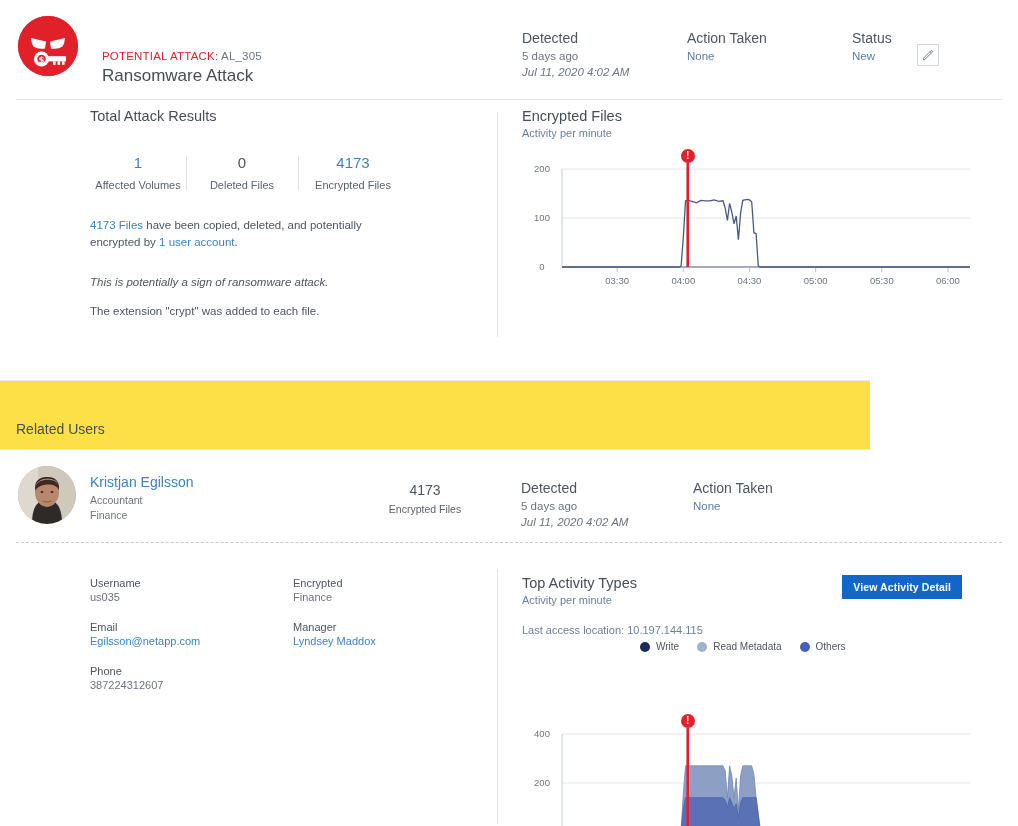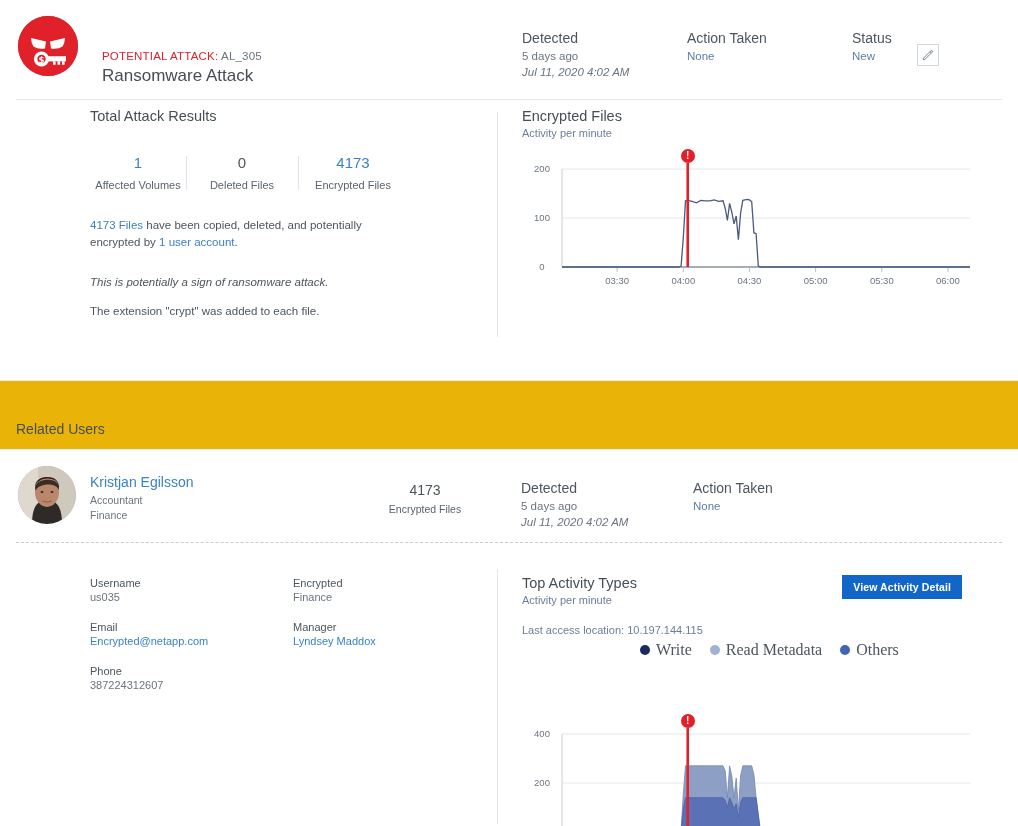--- a/index.html
+++ b/index.html
@@ -89,22 +89,22 @@
     text-align: center; width: 40px;
   }
   .alert-pin {
     position: absolute; width: 14px; height: 14px; border-radius: 50%;
     background: #e0212a; display: flex; align-items: center; justify-content: center;
     color: #fff; font-size: 10px; font-weight: bold; line-height: 1;
   }
 
   
   .band {
-    position: absolute; left: 0; width: 1018px;
-    background: #eab308; border-top: 1px solid #e8ebee; border-bottom: 1px solid #e8ebee;
+    position: absolute; left: 0; width: 870px;
+    background: #fde047; border-top: 1px solid #e8ebee; border-bottom: 1px solid #e8ebee;
   }
   .band-title { font-size: 14px; color: #454d56; }
 
   
   .user-row { position: absolute; left: 0; width: 1018px; }
   .avatar {
     position: absolute; width: 58px; height: 58px; border-radius: 50%;
     overflow: hidden; background: #b5ada2;
   }
   .user-name { font-size: 14px; color: #3b82c4; }
@@ -124,21 +124,21 @@
   .det-block { margin-bottom: 18px; }
 
   .btn-primary {
     position: absolute; background: #1266c8; color: #fff;
     font-size: 10.5px; font-weight: bold; padding: 6px 11px;
     border: none; cursor: pointer; letter-spacing: .1px;
   }
   .legend { position: absolute; display: flex; gap: 18px; align-items: center; }
   .legend-item { display: flex; align-items: center; gap: 6px; }
   .legend-dot { width: 10px; height: 10px; border-radius: 50%; display: block; }
-  .legend-text { font-size: 16px; color: #4c555f; font-family: Liberation Serif, serif; }
+  .legend-text { font-size: 10px; color: #4c555f; }
 </style>
 </head>
 <body>
 
 <div class="page">
 
   <div class="alert-header">
 
     <div class="attack-icon">
       <svg width="60" height="60" viewBox="0 0 60 60" aria-hidden="true">
@@ -297,21 +297,21 @@
 
     <div class="vdivider" style="left:497px; top:24px; height:255px;"></div>
 
     <div class="det-col" style="left:90px; top:32px;">
       <div class="det-block">
         <div class="det-label">Username</div>
         <div class="det-value">us035</div>
       </div>
       <div class="det-block">
         <div class="det-label">Email</div>
-        <div class="det-value link">Encrypted@netapp.com</div>
+        <div class="det-value link">Egilsson@netapp.com</div>
       </div>
       <div class="det-block">
         <div class="det-label">Phone</div>
         <div class="det-value">387224312607</div>
       </div>
     </div>
 
     <div class="det-col" style="left:293px; top:32px;">
       <div class="det-block">
         <div class="det-label">Encrypted</div>

